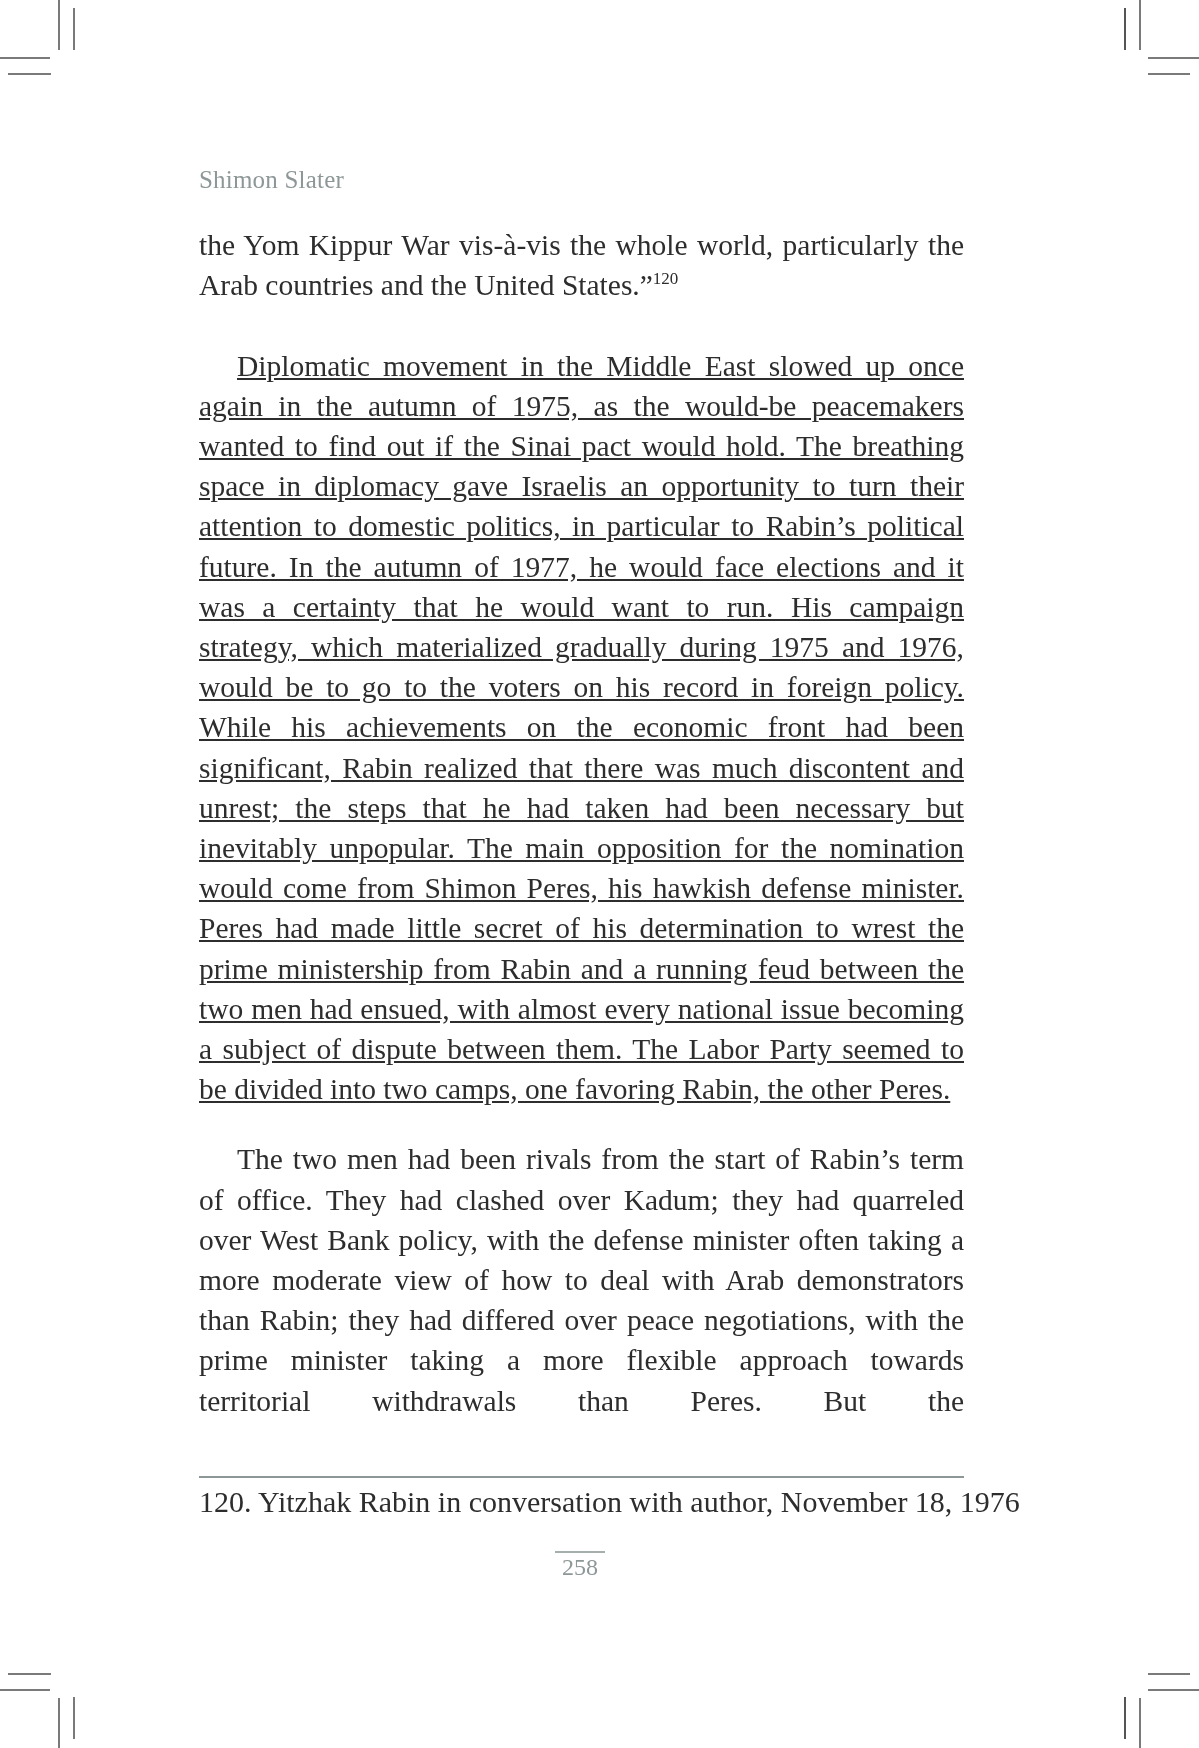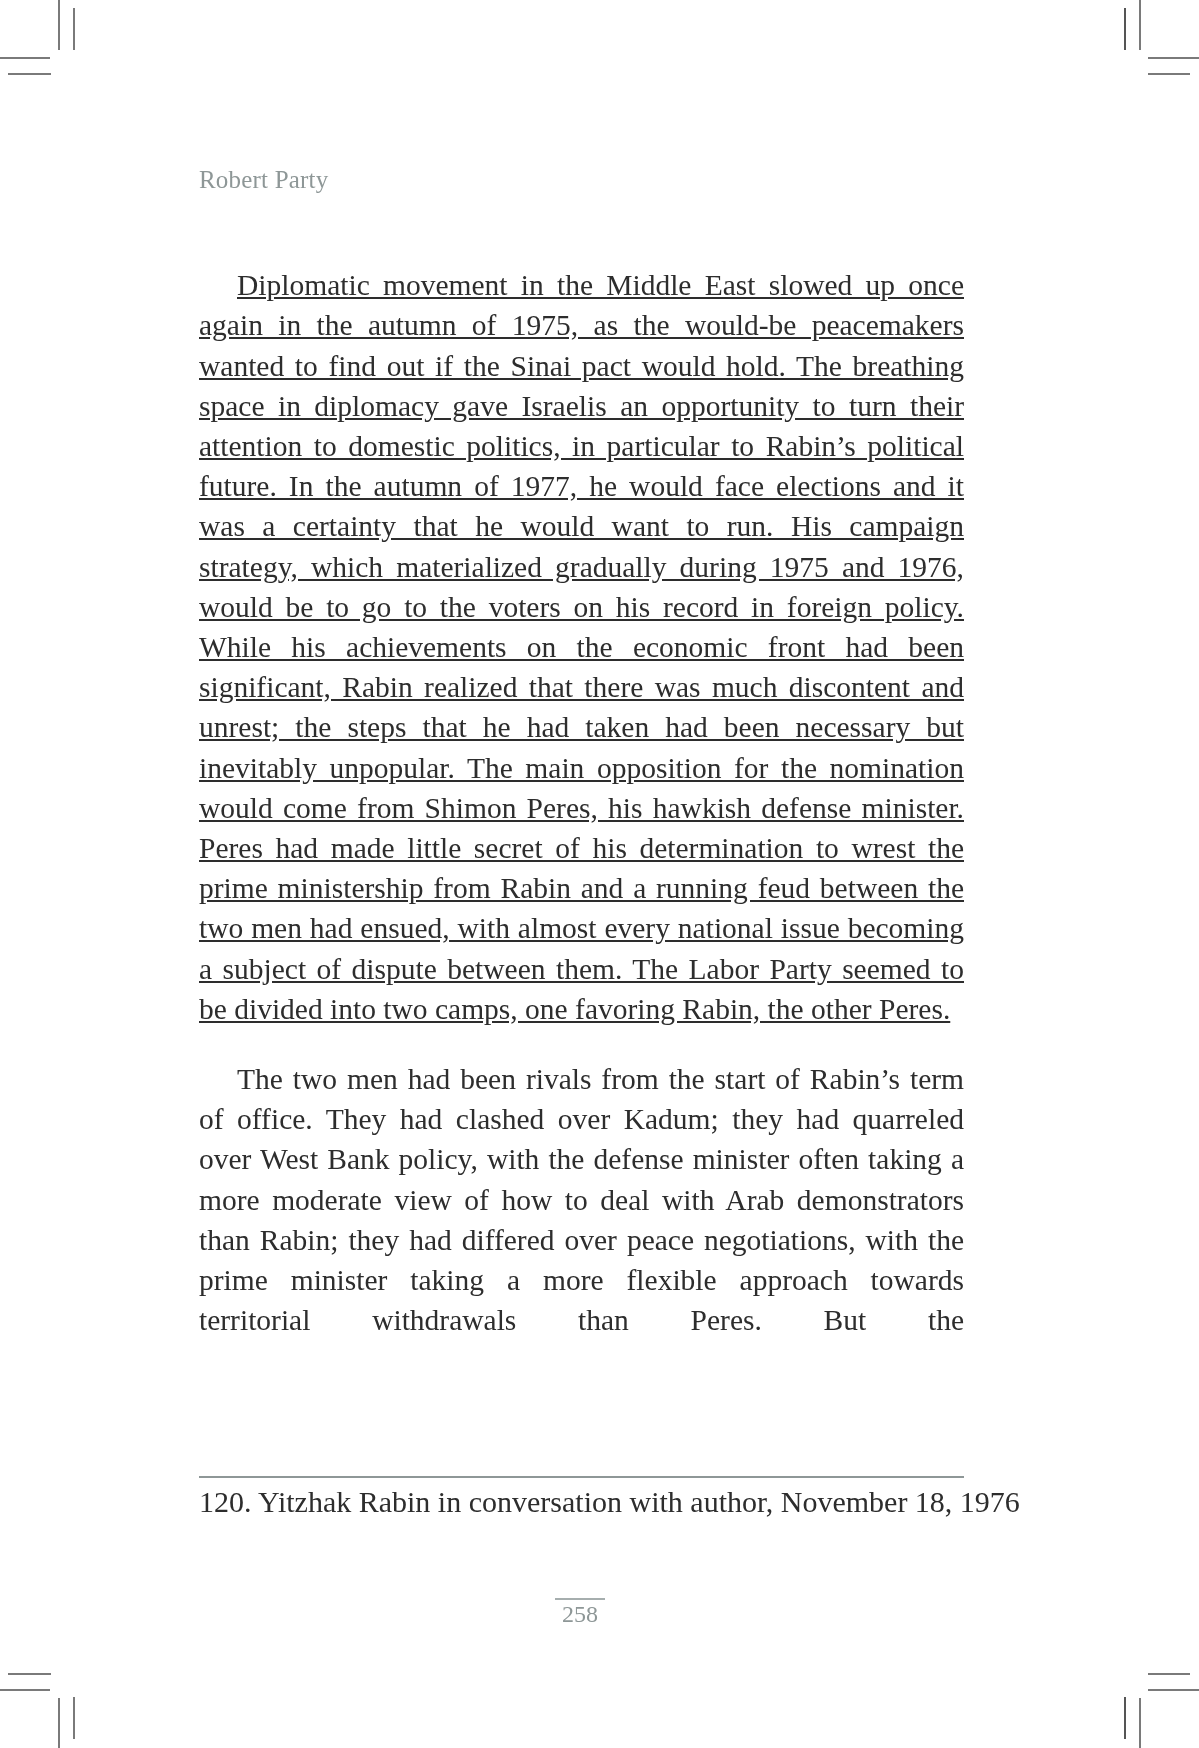--- a/index.html
+++ b/index.html
@@ -86,21 +86,20 @@
       position: absolute;
       left: 555px;
       top: 1551px;
       width: 50px;
       text-align: center;
       font-size: 24px;
       line-height: 28px;
       color: #8e9797;
       border-top: 2px solid #a6aeae;
       padding-top: 0px;
-      margin-top: 47px;
     }
   </style>
 </head>
 <body>
 
 <div class="crop v" style="left:58px; top:0; height:50px;"></div>
 <div class="crop v" style="left:73px; top:8px; height:42px;"></div>
 <div class="crop h" style="left:0; top:57px; width:50px;"></div>
 <div class="crop h" style="left:8px; top:73px; width:43px;"></div>
 
@@ -112,23 +111,24 @@
 <div class="crop h" style="left:8px; top:1673px; width:43px;"></div>
 <div class="crop h" style="left:0; top:1689px; width:50px;"></div>
 <div class="crop v" style="left:58px; top:1698px; height:50px;"></div>
 <div class="crop v" style="left:73px; top:1697px; height:42px;"></div>
 
 <div class="crop h" style="left:1148px; top:1673px; width:42px;"></div>
 <div class="crop h" style="left:1148px; top:1689px; width:51px;"></div>
 <div class="crop v dark" style="left:1124px; top:1697px; height:42px;"></div>
 <div class="crop v" style="left:1139px; top:1698px; height:50px;"></div>
 
-<div class="running-head">Robert Party</div>
+<div class="running-head">Shimon Slater</div>
 
 <div class="body-text">
+  <p class="cont"><span>the Yom Kippur War vis-à-vis the whole world, particularly the Arab countries and the United States.”</span><sup class="fnref">120</sup></p>
   <p class="indent gap">Diplomatic movement in the Middle East slowed up once again in the autumn of 1975, as the would-be peacemakers wanted to find out if the Sinai pact would hold. The breathing space in diplomacy gave Israelis an opportunity to turn their attention to domestic politics, in particular to Rabin’s political future. In the autumn of 1977, he would face elections and it was a certainty that he would want to run. His campaign strategy, which materialized gradually during 1975 and 1976, would be to go to the voters on his record in foreign policy. While his achievements on the economic front had been significant, Rabin realized that there was much discontent and unrest; the steps that he had taken had been necessary but inevitably unpopular. The main opposition for the nomination would come from Shimon Peres, his hawkish defense minister. Peres had made little secret of his determination to wrest the prime ministership from Rabin and a running feud between the two men had ensued, with almost every national issue becoming a subject of dispute between them. The Labor Party seemed to be divided into two camps, one favoring Rabin, the other Peres.</p>
   <p class="indent last-line-justify">The two men had been rivals from the start of Rabin’s term of office. They had clashed over Kadum; they had quarreled over West Bank policy, with the defense minister often taking a more moderate view of how to deal with Arab demonstrators than Rabin; they had differed over peace negotiations, with the prime minister taking a more flexible approach towards territorial withdrawals than Peres. But the</p>
 </div>
 
 <div class="footnote-rule"></div>
 
 <div class="footnote">
   <span>120.</span>
   <span>Yitzhak Rabin in conversation with author, November 18, 1976</span>
 </div>

